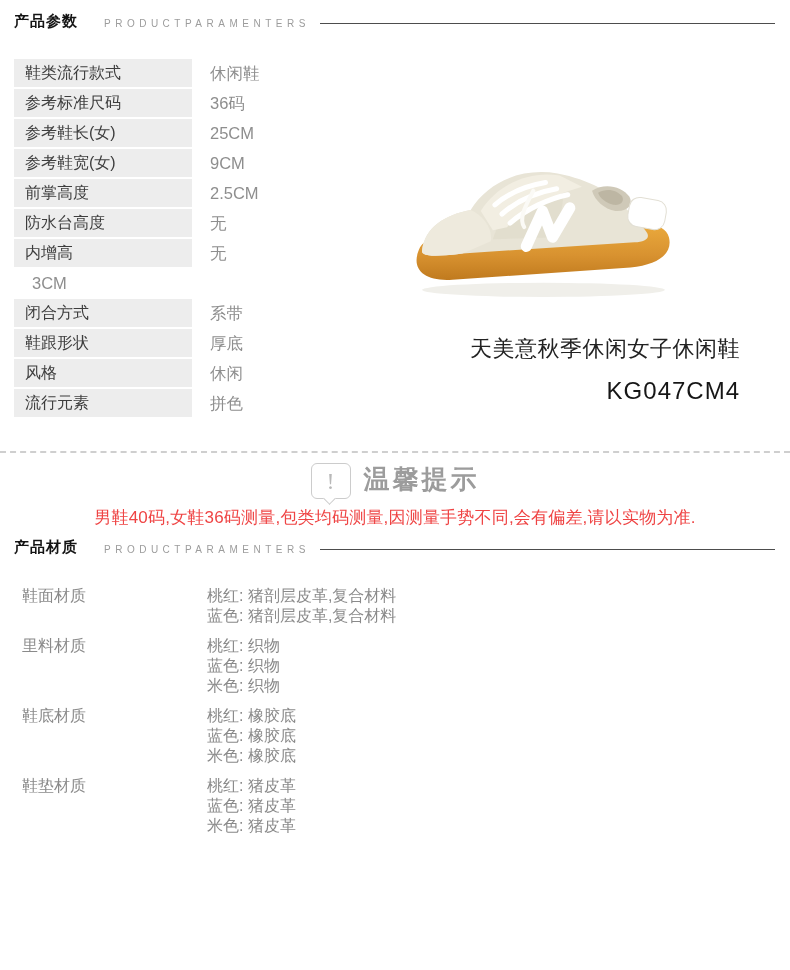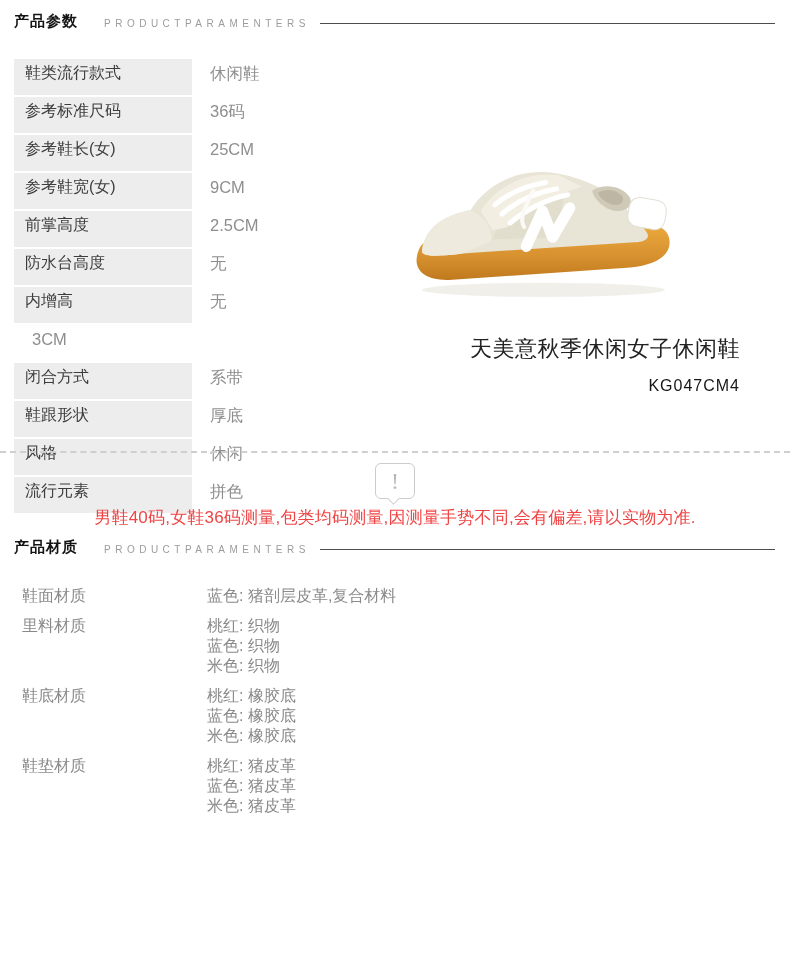--- a/index.html
+++ b/index.html
@@ -21,34 +21,34 @@
     white-space:nowrap;padding-top:3px;
   }
   .sec-rule{
     flex:1;height:1px;background:#4d4d4d;margin-left:10px;margin-top:3px;
   }
   #params-header{top:12px;}
   #materials-header{top:538px;}
 
   
   #param-table{position:absolute;top:59px;left:14px;}
-  .p-row{display:flex;height:36px;margin-bottom:2px;}
+  .p-row{display:flex;height:28px;margin-bottom:2px;}
   .p-label{
     width:167px;background:#ededed;padding-left:11px;
     font-size:16px;color:#3d3d3d;line-height:28px;white-space:nowrap;
   }
   .p-value{
     margin-left:18px;font-size:16.5px;color:#8e8e8e;line-height:28px;white-space:nowrap;
   }
 
   
   #product-panel{position:absolute;left:350px;top:130px;width:390px;text-align:right;}
   #shoe-svg{display:block;margin:0 auto;}
   .prod-name{margin-top:32px;font-size:22px;color:#222222;letter-spacing:0.5px;}
-  .prod-model{margin-top:13px;font-size:16px;color:#161616;letter-spacing:1px;}
+  .prod-model{margin-top:13px;font-size:24px;color:#161616;letter-spacing:1px;}
 
   
   #divider{
     position:absolute;top:451px;left:0;width:790px;height:0;
     border-top:2px dashed #cfcfcf;
   }
 
   
   #notice-head{
     position:absolute;top:458px;left:0;width:100%;
@@ -187,33 +187,35 @@
   <div class="prod-name">天美意秋季休闲女子休闲鞋</div>
   <div class="prod-model">KG047CM4</div>
 </div>
 
 <div id="divider"></div>
 
 <div id="notice-head">
   <div class="notice-bubble">
     <div class="notice-bang">!</div>
   </div>
+  <div class="notice-title">温馨提示</div>
 </div>
 <div id="tip-text">男鞋40码,女鞋36码测量,包类均码测量,因测量手势不同,会有偏差,请以实物为准.</div>
 
 <div class="sec-header" id="materials-header">
   <span class="sec-title">产品材质</span>
   <span class="sec-sub">PRODUCTPARAMENTERS</span>
   <span class="sec-rule"></span>
 </div>
 
 <div id="materials-list">
   <div class="m-group">
     <div class="m-label">鞋面材质</div>
     <div class="m-lines">
+      <div class="m-line">桃红: 猪剖层皮革,复合材料</div>
       <div class="m-line">蓝色: 猪剖层皮革,复合材料</div>
     </div>
   </div>
   <div class="m-group">
     <div class="m-label">里料材质</div>
     <div class="m-lines">
       <div class="m-line">桃红: 织物</div>
       <div class="m-line">蓝色: 织物</div>
       <div class="m-line">米色: 织物</div>
     </div>

